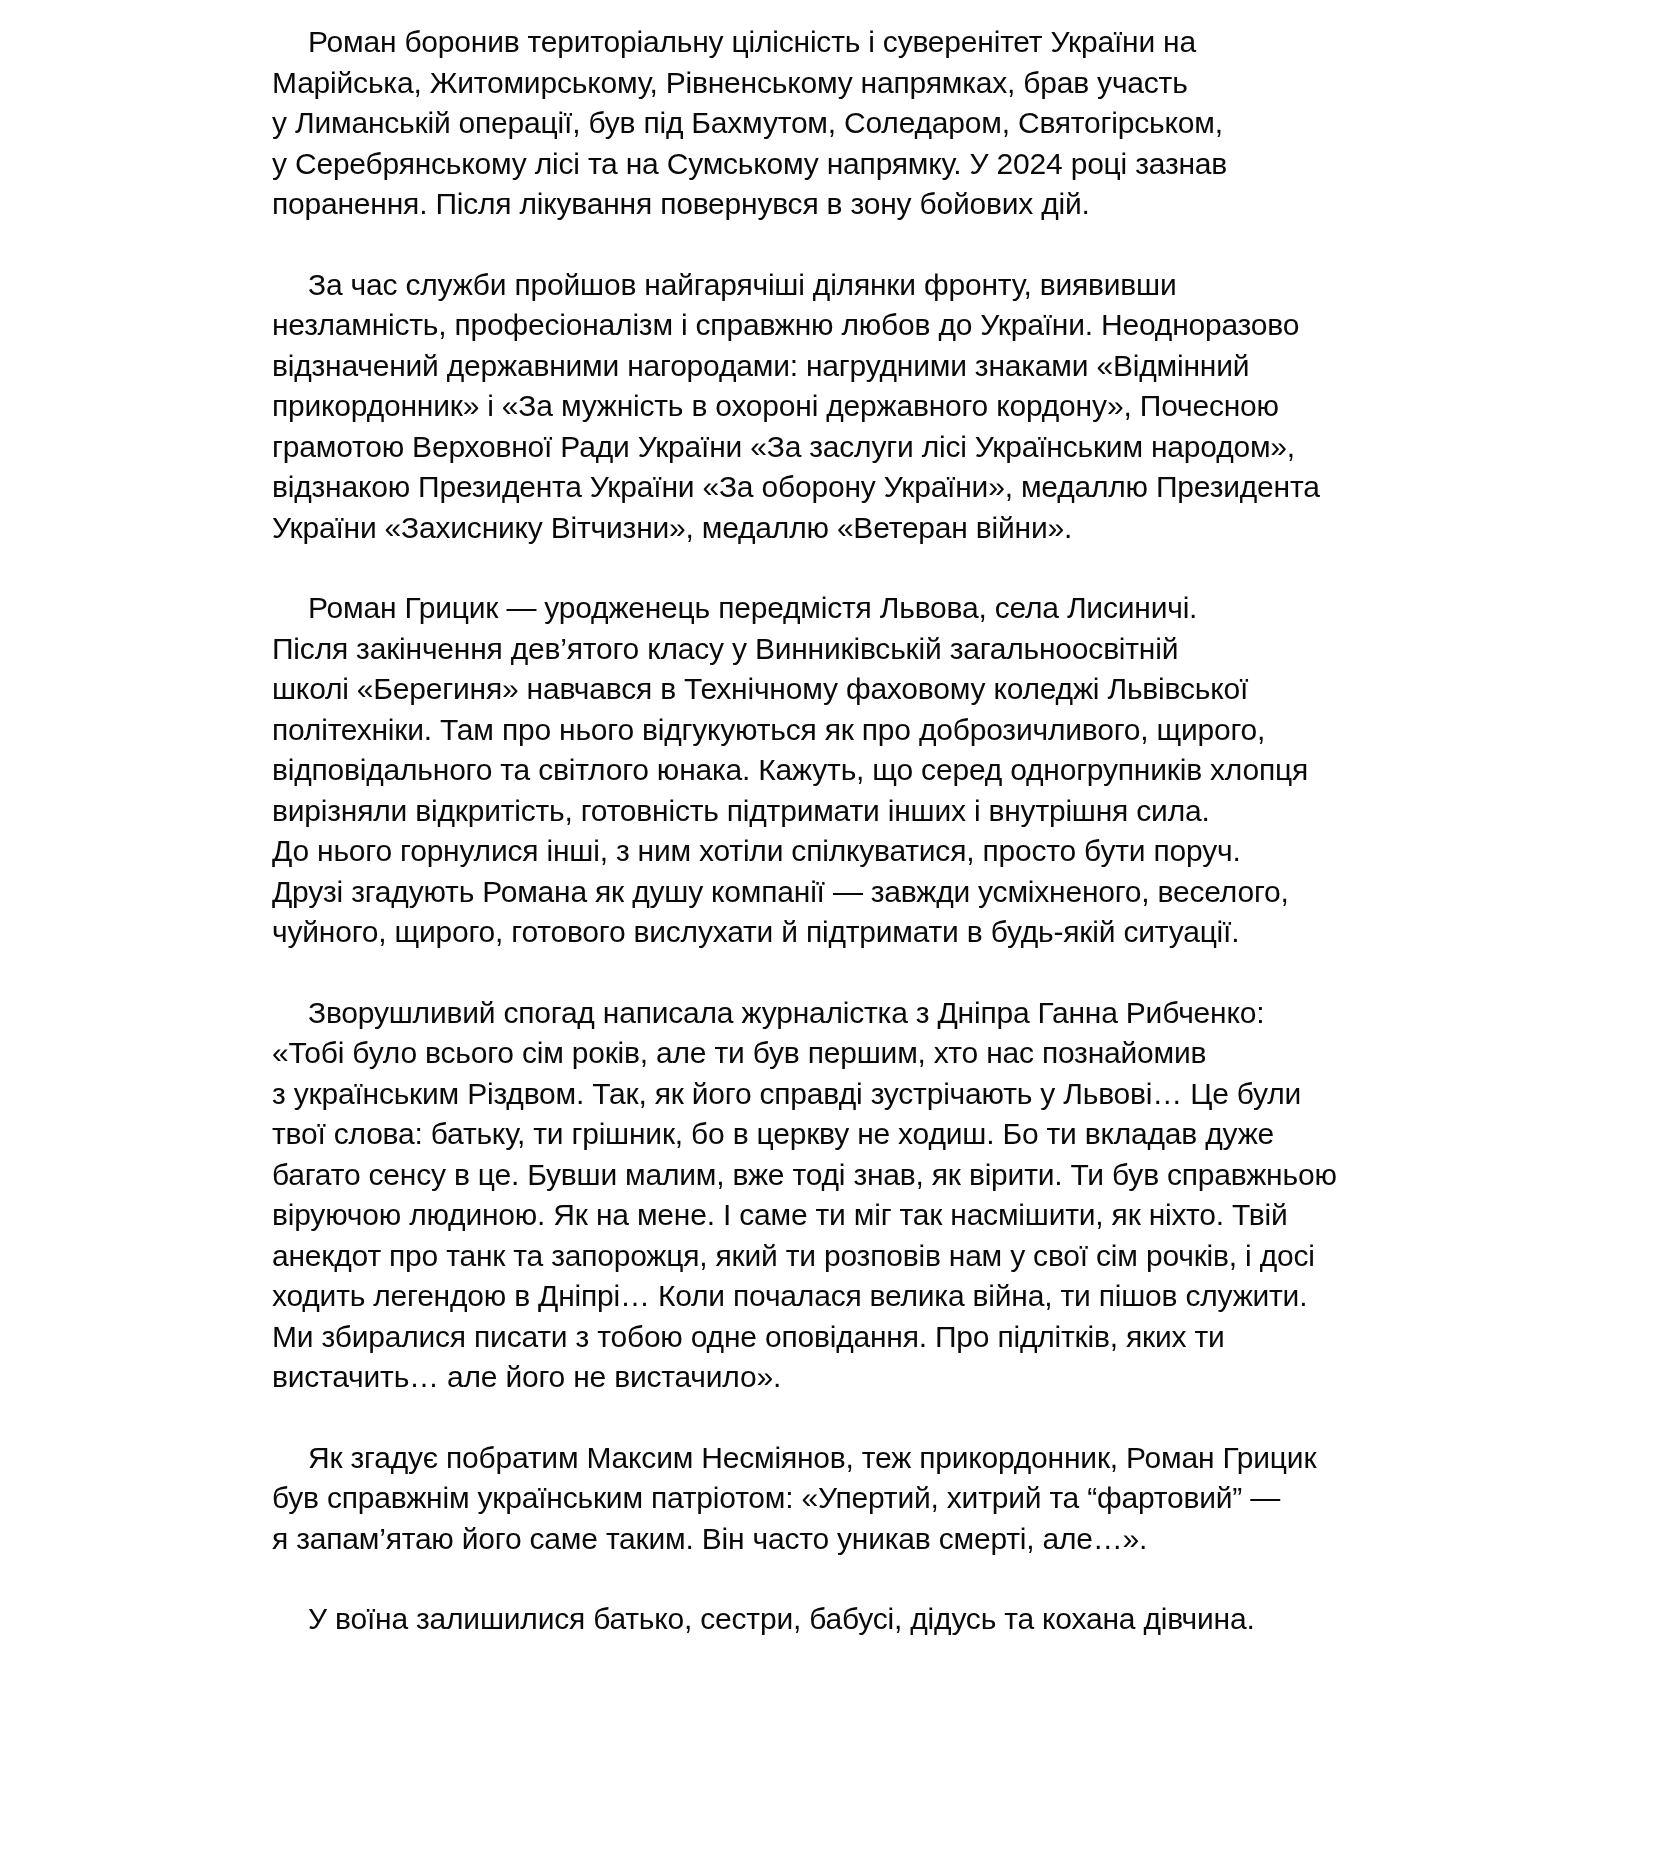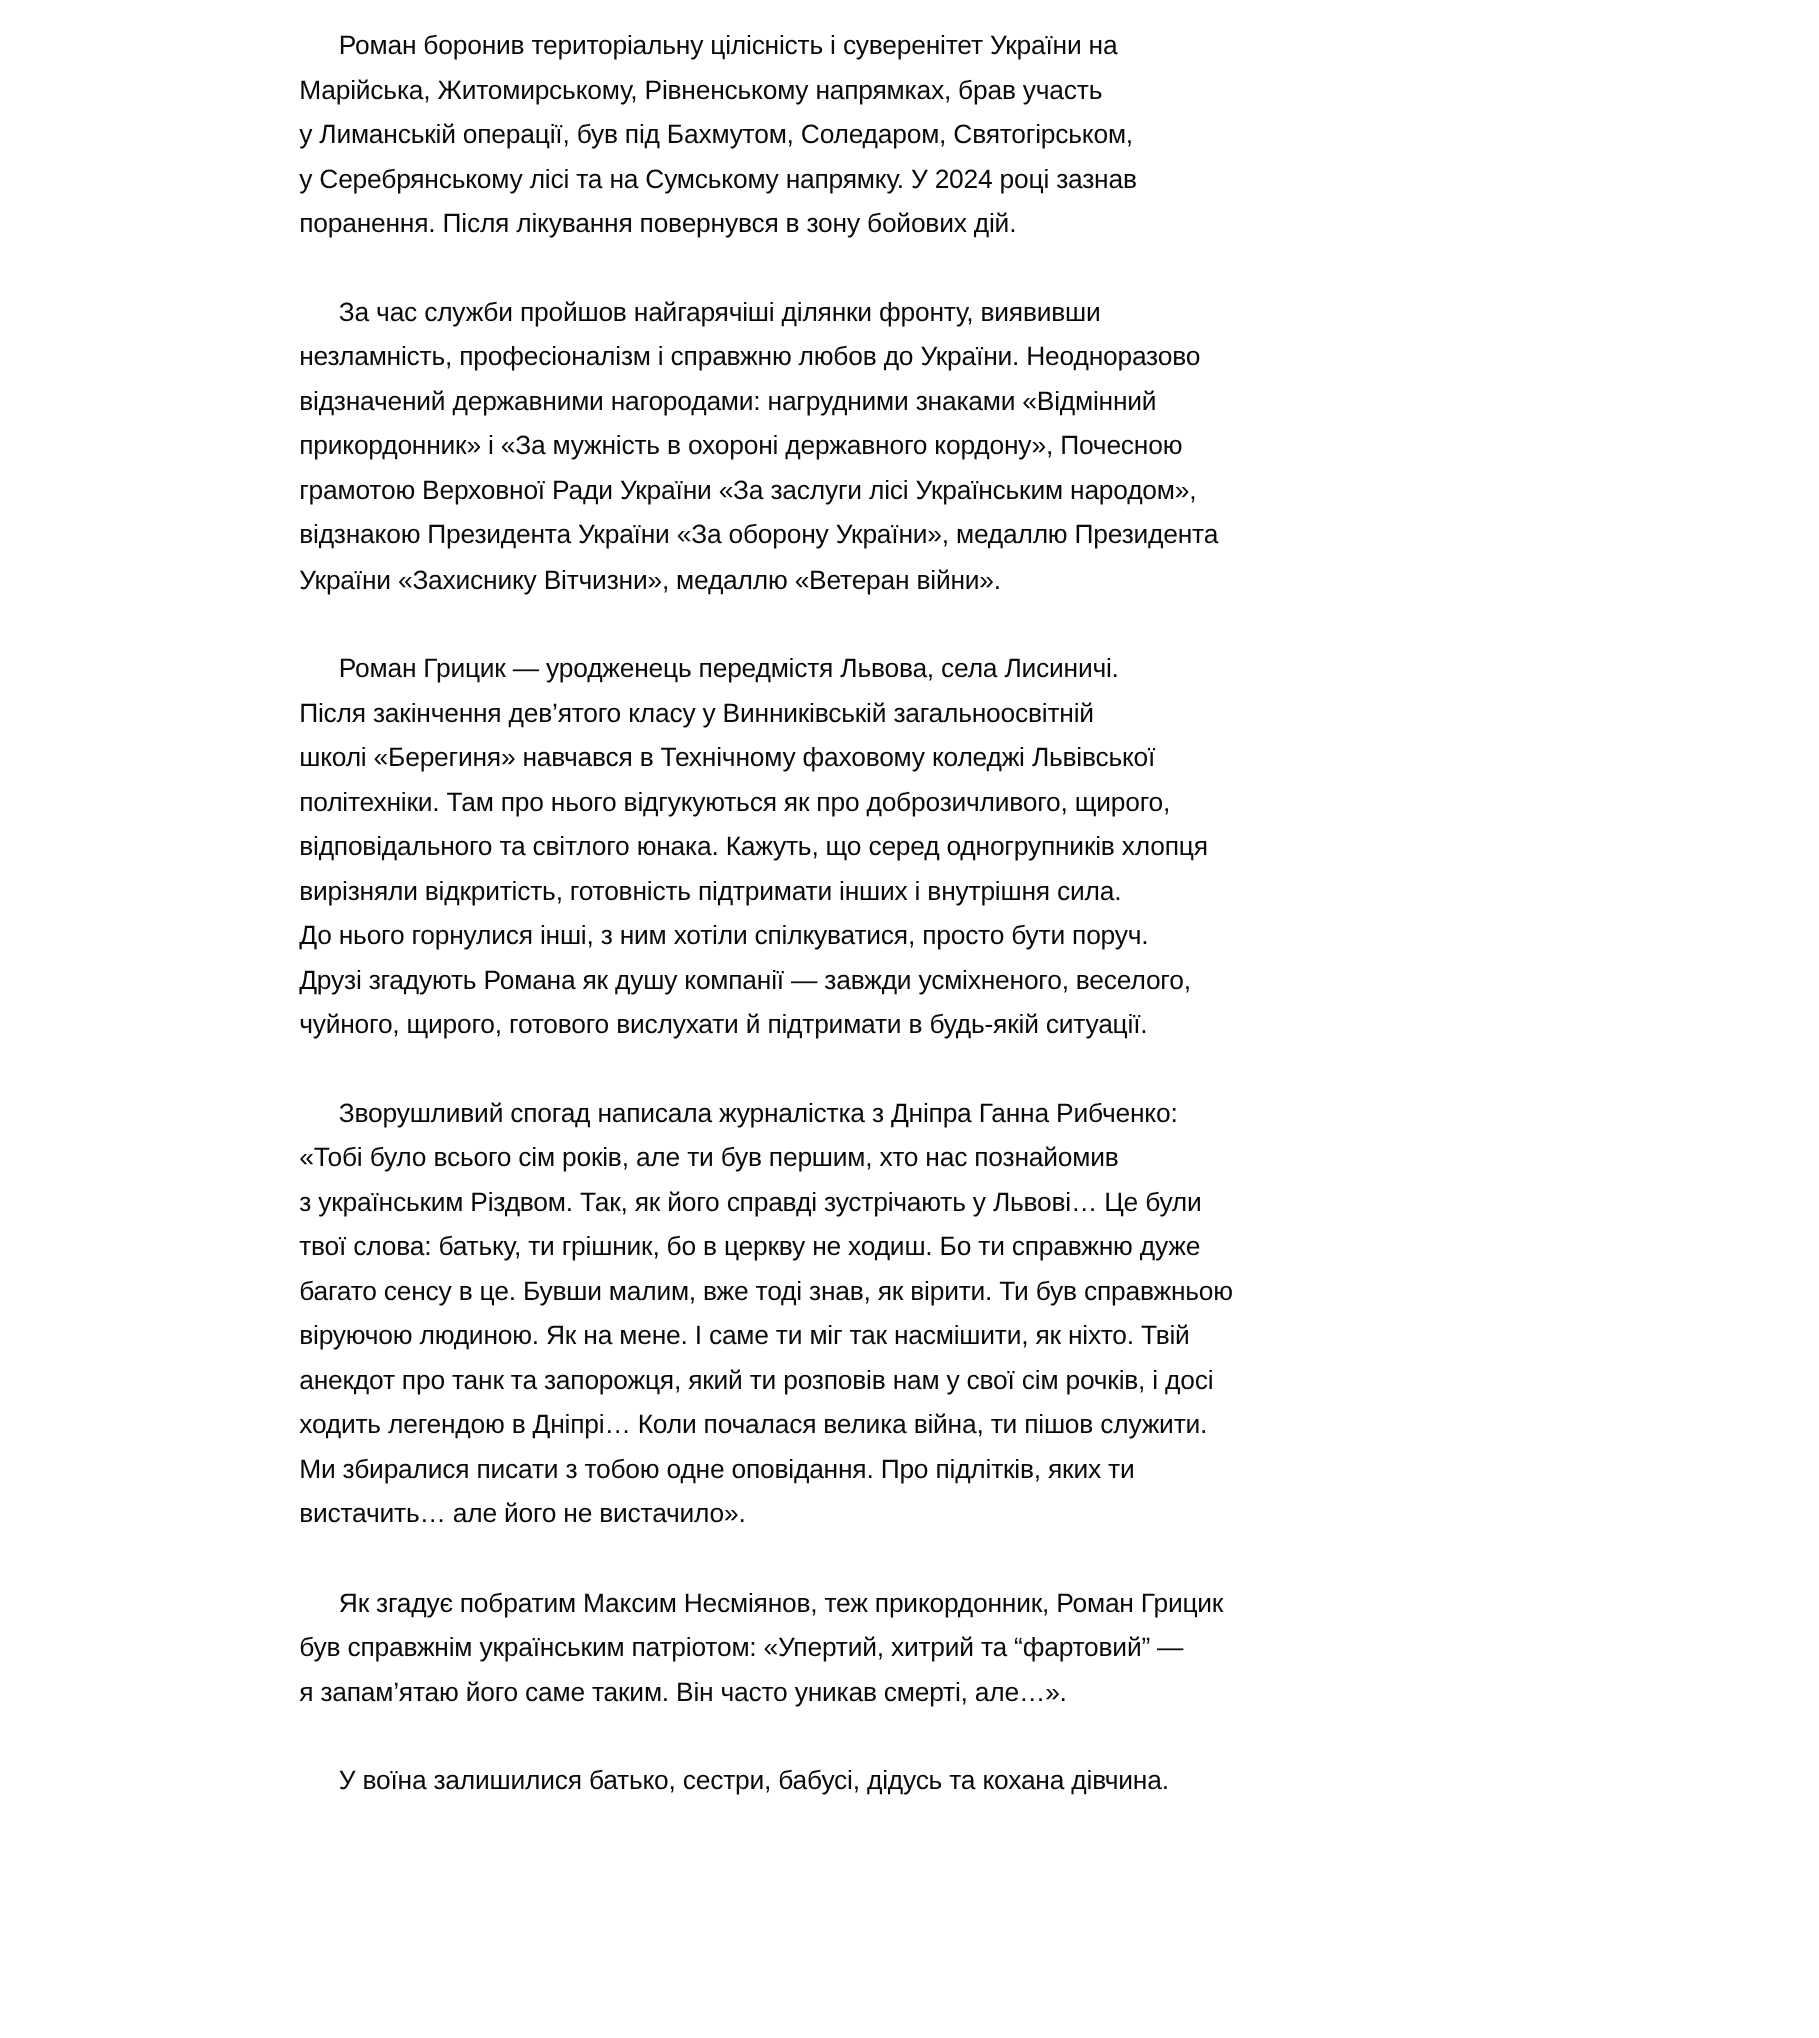--- a/index.html
+++ b/index.html
@@ -15,21 +15,21 @@
     color: #0a0a0a;
   }
   .page {
     position: absolute;
     top: 22px;
     left: 272px;
     width: 1130px;
   }
   .para {
     margin: 0 0 40px 0;
-    font-size: 24px;
+    font-size: 30px;
     line-height: 40.5px;
     font-weight: 400;
     letter-spacing: -0.2px;
   }
   .line {
     display: block;
     white-space: nowrap;
   }
   .line.first {
     padding-left: 36px;
@@ -63,21 +63,21 @@
       <span class="line">відповідального та світлого юнака. Кажуть, що серед одногрупників хлопця</span>
       <span class="line">вирізняли відкритість, готовність підтримати інших і внутрішня сила.</span>
       <span class="line">До нього горнулися інші, з ним хотіли спілкуватися, просто бути поруч.</span>
       <span class="line">Друзі згадують Романа як душу компанії — завжди усміхненого, веселого,</span>
       <span class="line">чуйного, щирого, готового вислухати й підтримати в будь-якій ситуації.</span>
     </p>
     <p class="para">
       <span class="line first">Зворушливий спогад написала журналістка з Дніпра Ганна Рибченко:</span>
       <span class="line">«Тобі було всього сім років, але ти був першим, хто нас познайомив</span>
       <span class="line">з українським Різдвом. Так, як його справді зустрічають у Львові… Це були</span>
-      <span class="line">твої слова: батьку, ти грішник, бо в церкву не ходиш. Бо ти справжню дуже</span>
+      <span class="line">твої слова: батьку, ти грішник, бо в церкву не ходиш. Бо ти вкладав дуже</span>
       <span class="line">багато сенсу в це. Бувши малим, вже тоді знав, як вірити. Ти був справжньою</span>
       <span class="line">віруючою людиною. Як на мене. І саме ти міг так насмішити, як ніхто. Твій</span>
       <span class="line">анекдот про танк та запорожця, який ти розповів нам у свої сім рочків, і досі</span>
       <span class="line">ходить легендою в Дніпрі… Коли почалася велика війна, ти пішов служити.</span>
       <span class="line">Ми збиралися писати з тобою одне оповідання. Про підлітків, яких ти</span>
       <span class="line">вистачить… але його не вистачило».</span>
     </p>
     <p class="para">
       <span class="line first">Як згадує побратим Максим Несміянов, теж прикордонник, Роман Грицик</span>
       <span class="line">був справжнім українським патріотом: «Упертий, хитрий та “фартовий” —</span>

